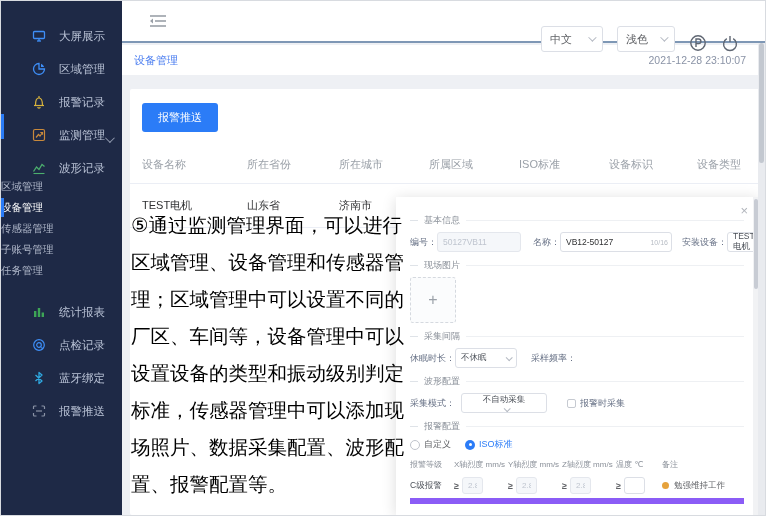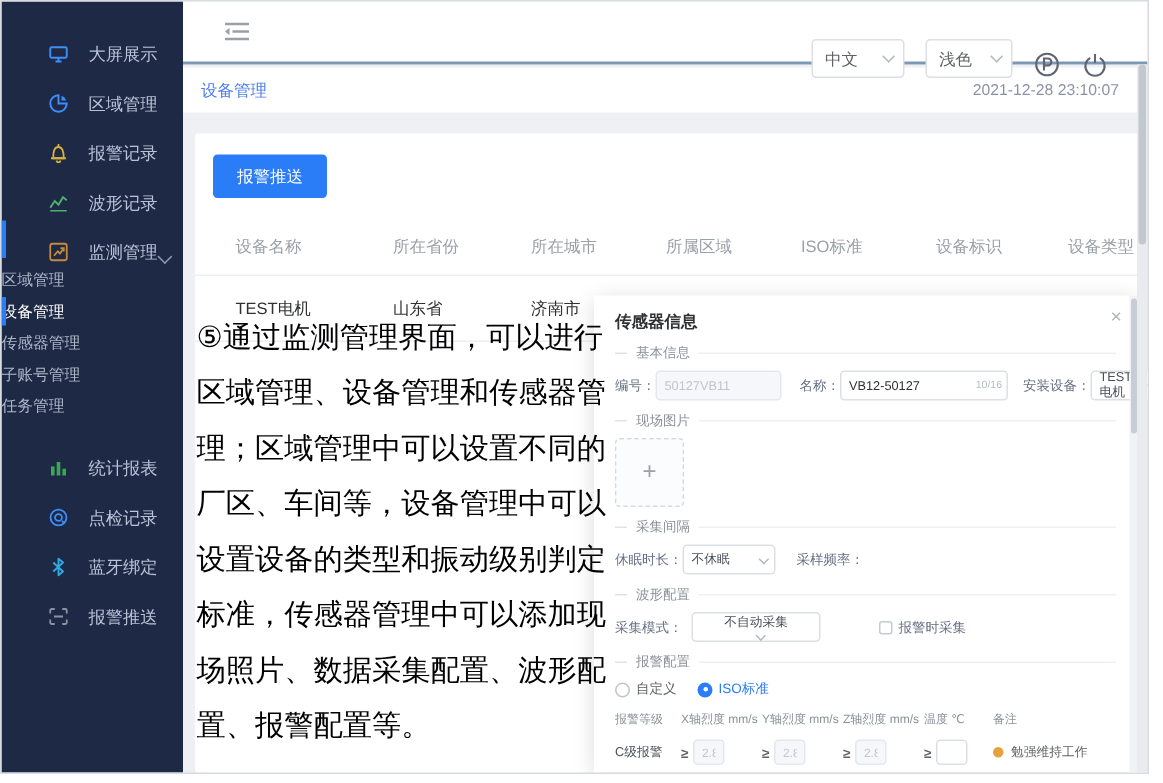--- a/index.html
+++ b/index.html
@@ -35,21 +35,21 @@
   .timestamp { margin-left:auto; color:#8a93a6; font-size:10.5px; }
 
   
   .page-scroll { position:absolute; right:0; top:42px; width:7px; bottom:0; background:#e9ebef; z-index:40; }
   .page-scroll .thumb { position:absolute; top:0; left:1px; width:5px; height:120px; background:#c3c8d0; border-radius:3px; }
 
   
   .card { position:absolute; left:129px; top:88px; width:634px; height:426px; background:#fff; border-radius:2px; z-index:1; }
   .add-btn { margin:14px 0 0 12px; background:#2b7cf7; color:#fff; font-size:11px; border:none; border-radius:3px; padding:7px 16px; cursor:pointer; }
   .dev-table { margin-top:14px; }
-  .dev-row { display:grid; grid-template-columns:105px 92px 90px 90px 90px 88px 79px; align-items:center; padding-left:27px; }
+  .dev-row { display:grid; grid-template-columns:105px 92px 90px 90px 90px 88px 79px; align-items:center; padding-left:12px; }
   .dev-head { height:38px; border-bottom:1px solid #ebeef5; color:#9aa0a8; font-size:11px; }
   .dev-body { height:44px; border-bottom:1px solid #ebeef5; color:#303133; font-size:11px; }
   .dev-head > span, .dev-body > span { display:flex; align-items:center; }
 
   
   .annotation { position:absolute; left:130px; top:206px; width:274px; z-index:50; color:#000; font-size:19.5px; line-height:37px; font-family:"Liberation Sans","DejaVu Sans",sans-serif; }
 
   
   .modal { position:absolute; left:395px; top:196px; width:362px; height:318px; background:#fff; box-shadow:0 2px 14px rgba(0,0,0,.14); z-index:20; padding:10px 14px 8px 14px; }
   .modal-title { font-size:11px; font-weight:bold; color:#303133; }
@@ -72,21 +72,21 @@
   .radio { width:10px; height:10px; border-radius:50%; flex:none; cursor:pointer; }
   .radio.off { border:1px solid #c0c4cc; background:#fff; }
   .radio.on { background:#2b7cf7; position:relative; }
   .radio.on::after { content:""; position:absolute; left:3.5px; top:3.5px; width:3px; height:3px; border-radius:50%; background:#fff; }
   .rlabel { font-size:9px; color:#606266; margin:0 14px 0 4px; }
   .rlabel.blue { color:#2b7cf7; }
 
   .alarm-table { margin-top:2px; }
   .a-row { display:grid; grid-template-columns:44px 54px 54px 54px 46px 1fr; align-items:center; }
   .a-head { height:18px; font-size:8px; color:#8a9099; }
-  .a-body { height:31px; border-bottom:4px solid #8b5cf6; font-size:8.5px; color:#4a4f57; }
+  .a-body { height:31px; border-bottom:6px solid #8b5cf6; font-size:8.5px; color:#4a4f57; }
   .a-body:first-of-type { border-top:1px solid #f2f3f5; }
   .gte { font-size:9px; color:#606266; margin-right:3px; font-weight:bold; }
   .mini { width:21px; height:17px; font-size:8px; }
   .cellflex { display:flex; align-items:center; }
   .dot { width:7px; height:7px; border-radius:50%; margin-right:5px; flex:none; }
   .remark { font-size:8.5px; color:#606266; }
   .modal-scroll { position:absolute; right:0; top:0; width:5px; height:100%; background:#f1f2f4; }
   .modal-scroll .thumb { position:absolute; top:2px; left:0.5px; width:4px; height:90px; background:#c8ccd4; border-radius:2px; }
 </style>
 </head>
@@ -123,40 +123,40 @@
           <svg width="14" height="14" viewBox="0 0 14 14">
               <path d="M3.5 10.5 C3.5 5 4.5 3 7 3 C9.5 3 10.5 5 10.5 10.5 Z" fill="none" stroke="#d8b33c" stroke-width="1.2"></path>
               <line x1="2" y1="10.5" x2="12" y2="10.5" stroke="#d8b33c" stroke-width="1.2"></line>
               <line x1="7" y1="1" x2="7" y2="3" stroke="#d8b33c" stroke-width="1.2"></line>
               <path d="M5.8 12 a1.2 1.2 0 0 0 2.4 0" fill="none" stroke="#d8b33c" stroke-width="1.2"></path>
             </svg>
         </span>
         <span>报警记录</span>
       </div>
 
-      <div class="menu-item">
-        <span class="mi-icon">
-          <svg width="14" height="14" viewBox="0 0 14 14">
-              <polyline points="1.5,10.5 4.5,6 7,8.5 10,3.5 12.5,5.5" fill="none" stroke="#4caf6e" stroke-width="1.3"></polyline>
-              <line x1="1.5" y1="12.5" x2="12.5" y2="12.5" stroke="#4caf6e" stroke-width="1.1"></line>
-            </svg>
-        </span>
-        <span>波形记录</span>
-      </div>
-
       <div class="menu-item with-bar">
         <span class="mi-icon">
           <svg width="14" height="14" viewBox="0 0 14 14">
               <rect x="1.5" y="1.5" width="11" height="11" rx="1.5" fill="none" stroke="#c8893c" stroke-width="1.2"></rect>
               <polyline points="4,9.5 6.5,6.5 8,8 10.5,4.5" fill="none" stroke="#c8893c" stroke-width="1.2"></polyline>
               <polyline points="8.3,4.5 10.5,4.5 10.5,6.7" fill="none" stroke="#c8893c" stroke-width="1.2"></polyline>
             </svg>
         </span>
         <span>监测管理</span>
         <span class="chev-d"></span>
+      </div>
+
+      <div class="menu-item">
+        <span class="mi-icon">
+          <svg width="14" height="14" viewBox="0 0 14 14">
+              <polyline points="1.5,10.5 4.5,6 7,8.5 10,3.5 12.5,5.5" fill="none" stroke="#4caf6e" stroke-width="1.3"></polyline>
+              <line x1="1.5" y1="12.5" x2="12.5" y2="12.5" stroke="#4caf6e" stroke-width="1.1"></line>
+            </svg>
+        </span>
+        <span>波形记录</span>
       </div>
 
       <div class="submenu-item">
         <span>区域管理</span>
       </div>
       <div class="submenu-item active">
         <span>设备管理</span>
       </div>
       <div class="submenu-item">
         <span>传感器管理</span>
@@ -287,21 +287,20 @@
             </svg>
         </span>
         <span>电机</span>
       </div>
     </div>
   </div>
 
   <div class="annotation">⑤通过监测管理界面，可以进行区域管理、设备管理和传感器管理；区域管理中可以设置不同的厂区、车间等，设备管理中可以设置设备的类型和振动级别判定标准，传感器管理中可以添加现场照片、数据采集配置、波形配置、报警配置等。</div>
 
   <div class="modal">
-    <div class="modal-title">传感器信息</div>
     <span class="modal-close">×</span>
 
     <div class="sec">
       <span class="dash"></span>
         <span class="t">基本信息</span>
         <span class="line"></span>
     </div>
     <div class="frow">
       <span class="flabel">编号：</span>
       <input class="inp dis" style="width: 84px;" disabled="" value="50127VB11">
@@ -344,21 +343,21 @@
       <span class="dash"></span>
         <span class="t">波形配置</span>
         <span class="line"></span>
     </div>
     <div class="frow">
       <span class="flabel">采集模式：</span>
       <span class="sel" style="width:86px; margin-left:6px;flex-direction:column;">
         <span>不自动采集</span>
         <span class="chev"></span>
       </span>
-      <span style="display:flex; align-items:center; margin-left:39px;text-align:center;">
+      <span style="display:flex; align-items:center; margin-left:20px;text-align:center;">
         <span class="chk"></span>
         <span class="flabel">报警时采集</span>
       </span>
     </div>
 
     <div class="sec">
       <span class="dash"></span>
         <span class="t">报警配置</span>
         <span class="line"></span>
     </div>

